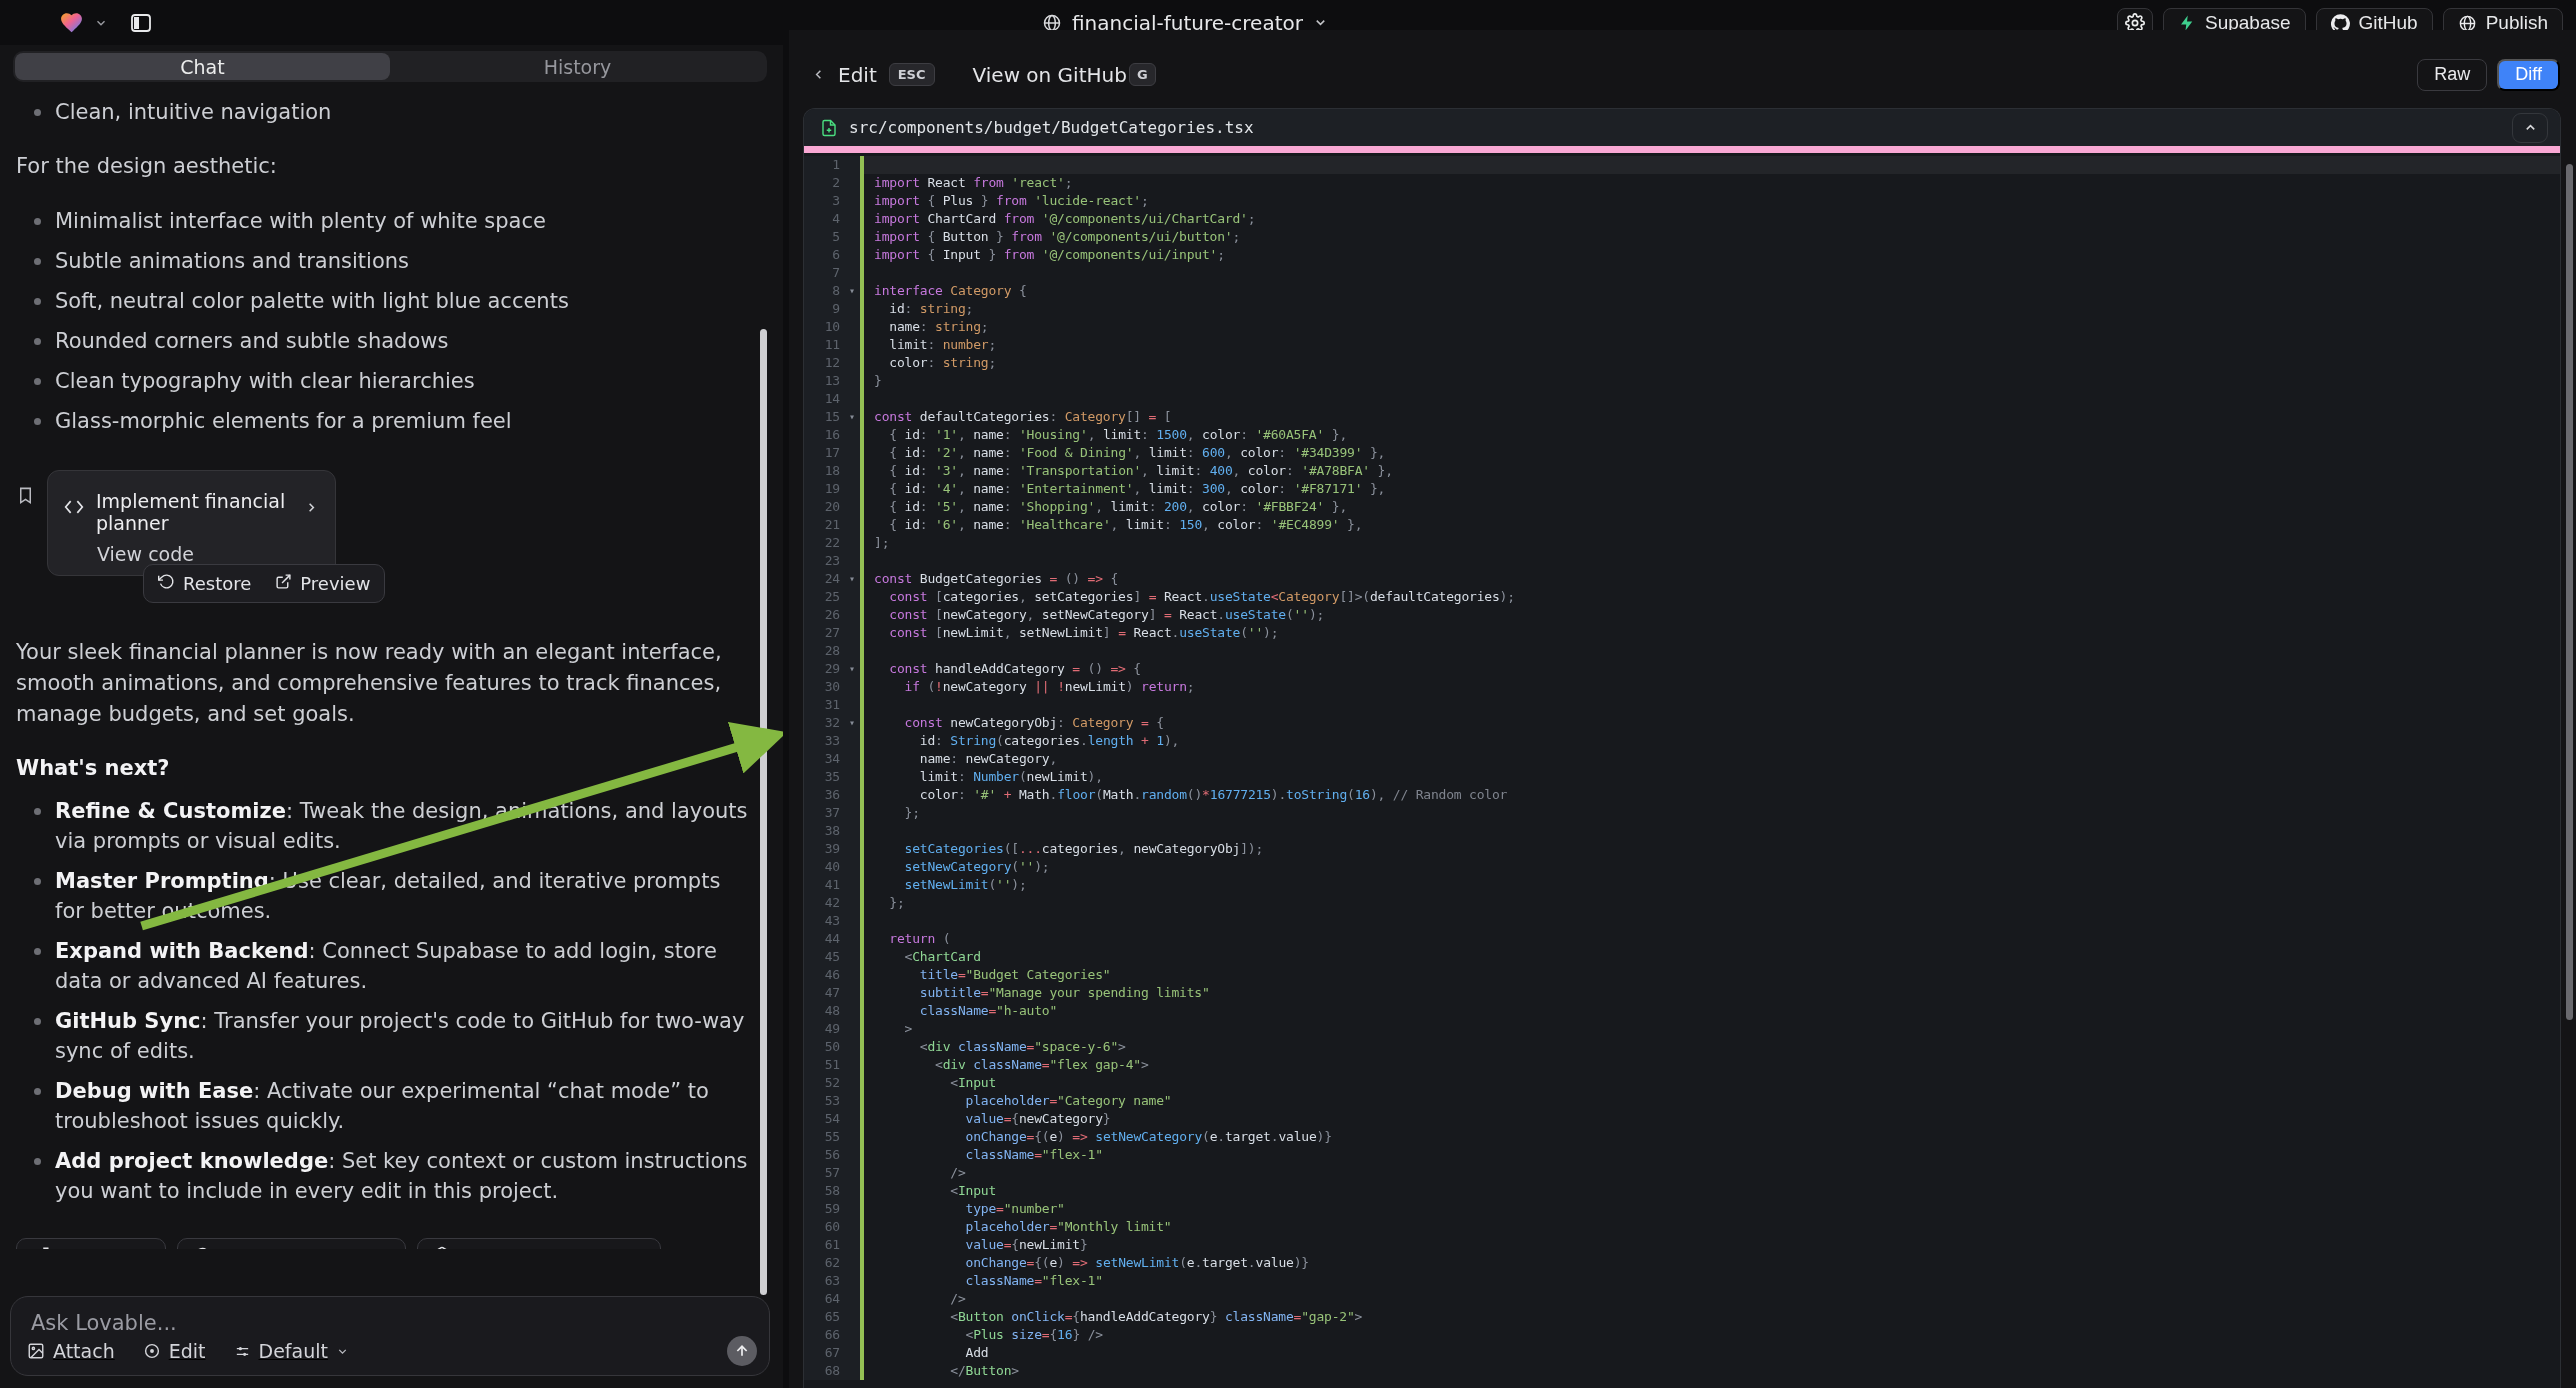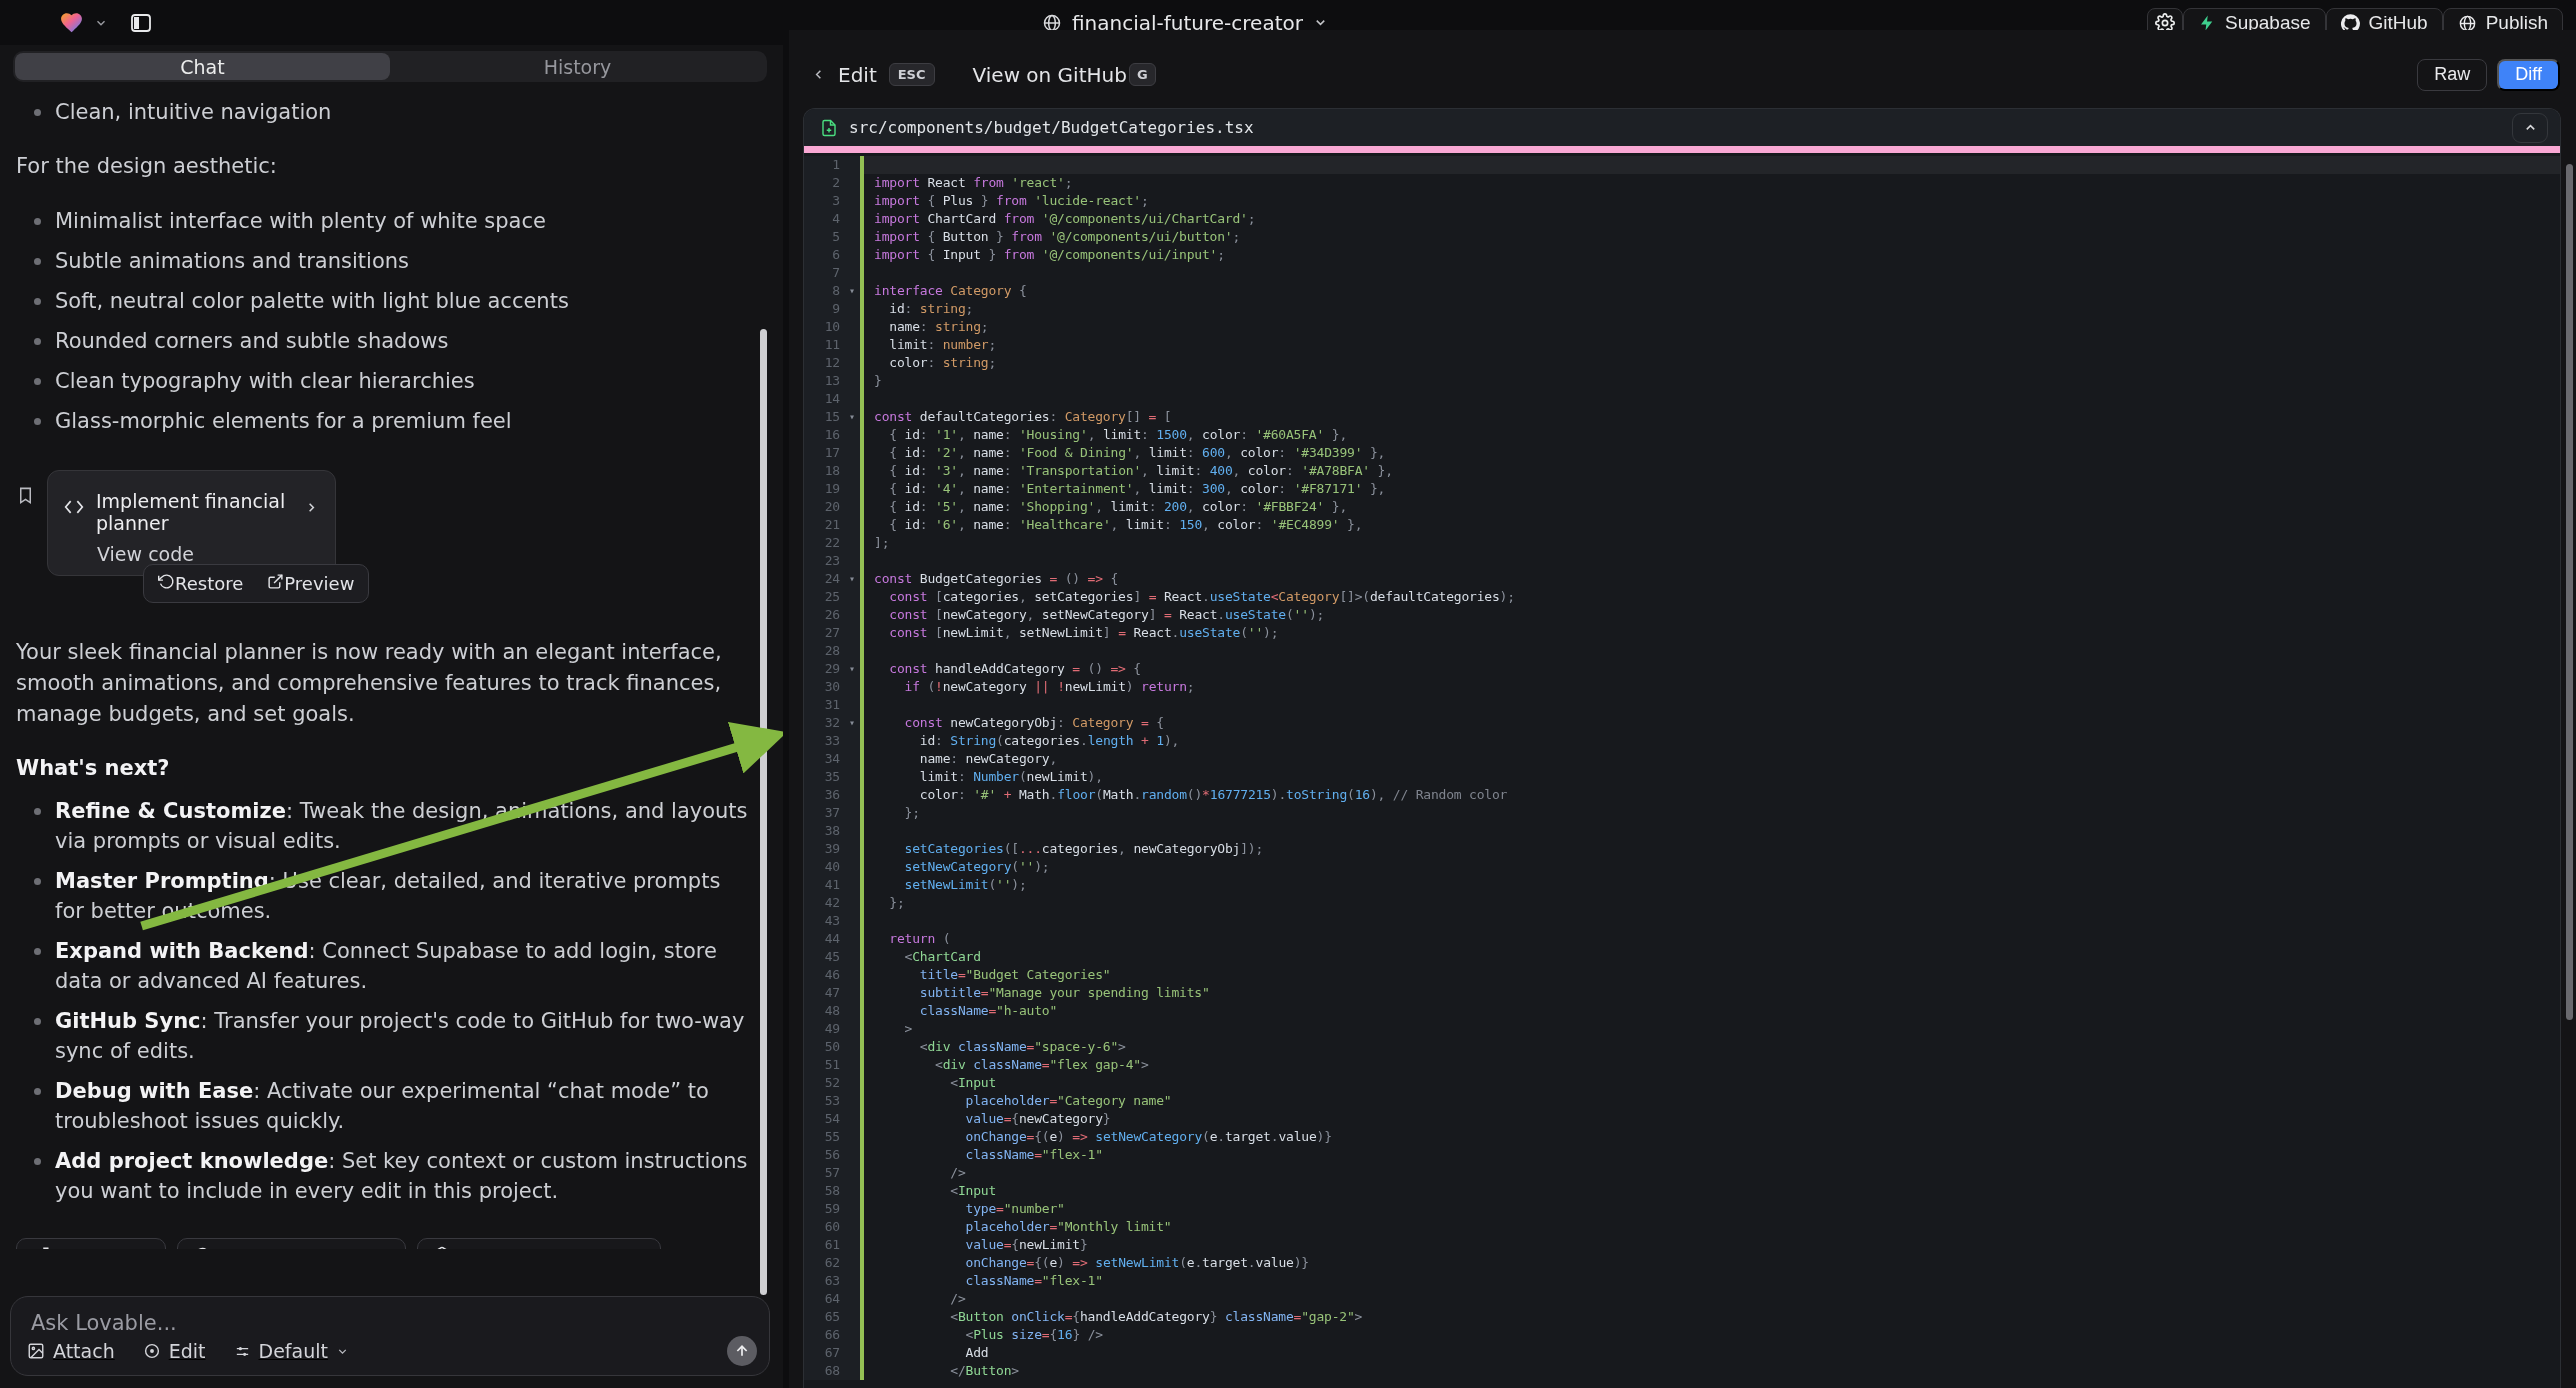--- a/index.html
+++ b/index.html
@@ -5,21 +5,21 @@
   * { margin:0; padding:0; box-sizing:border-box; }
   html,body { width:2576px; height:1388px; background:#0d0d0f; overflow:hidden;
     font-family:"DejaVu Sans","Liberation Sans",sans-serif; }
   .app { position:relative; width:2576px; height:1388px; background:#eab308; }
 
   
   .topbar { position:absolute; left:0; top:0; right:0; height:45px; background:#0d0d0f;
     display:flex; align-items:center; }
   .tb-left { display:flex; align-items:center; gap:9px; padding-left:58px; }
   .tb-center { position:absolute; left:1042px; top:0; height:45px; display:flex; align-items:center; gap:10px; color:#e7e8ea; font-size:20px; }
-  .tb-right { position:absolute; right:13px; top:8px; display:flex; align-items:center; }
+  .tb-right { position:absolute; right:13px; top:8px; display:flex; align-items:center; gap:10px; }
   .tb-btn { display:flex; align-items:center; gap:9px; height:30px; padding:0 14px;
     border:1px solid #343438; border-radius:8px; color:#e7e8ea; font-size:19px; background:#141416; cursor:pointer; }
   .icon-btn { width:36px; justify-content:center; padding:0; }
   svg.ic { display:block; }
 
   
   .chat-panel { position:absolute; left:0; top:45px; width:783px; bottom:0; background:#141416; }
   .code-panel { position:absolute; left:783px; right:0; top:30px; bottom:0; background:#141416; border-left:6px solid #0d0d0f; }
 
   
@@ -40,21 +40,21 @@
     border-radius:50%; background:#6e6f75; }
   .bullet b { color:#f3f3f5; }
   .vc-wrap { display:flex; align-items:flex-start; gap:12px; }
   .vc-card { width:289px; border-radius:12px; padding:11px 16px 10px 16px; background:#232327;
     border:1px solid #353539; cursor:pointer; }
   .vc-row1 { display:flex; align-items:center; gap:12px; color:#ededf0; font-size:19px; }
   .vc-title { flex:1;margin-top:8px; }
   .vc-row2 { padding-left:33px; margin-top:9px; color:#d2d3d8; font-size:19px; }
   .vc-pill { display:flex; gap:24px; align-items:center; background:#1d1d21; border:1px solid #3a3a40;
     border-radius:10px; padding:8px 14px; margin:-12px 0 0 127px; width:max-content; position:relative; }
-  .vc-action { display:flex; align-items:center; gap:0; color:#e3e4e8; font-size:18px; cursor:pointer; }
+  .vc-action { display:flex; align-items:center; gap:8px; color:#e3e4e8; font-size:18px; cursor:pointer; }
   .chips { display:flex; gap:11px; }
   .chip { display:flex; align-items:center; gap:9px; height:38px; padding:0 15px; border:1px solid #39393f;
     border-radius:10px; color:#e3e4e8; font-size:19px; background:#18181b; cursor:pointer; }
 
   
   .composer { position:absolute; left:10px; right:13px; bottom:12px; height:80px; background:#1a1a1e;
     border:1px solid #36363b; border-radius:18px; }
   .composer-input { position:absolute; left:20px; top:14px; right:20px; font-size:21px; color:#9a9ba3; }
   .composer-row { position:absolute; left:16px; right:12px; bottom:9px; display:flex; align-items:center; gap:28px;text-decoration:underline; }
   .comp-item { display:flex; align-items:center; gap:8px; font-size:19px; color:#d3d4d9; cursor:pointer; }

